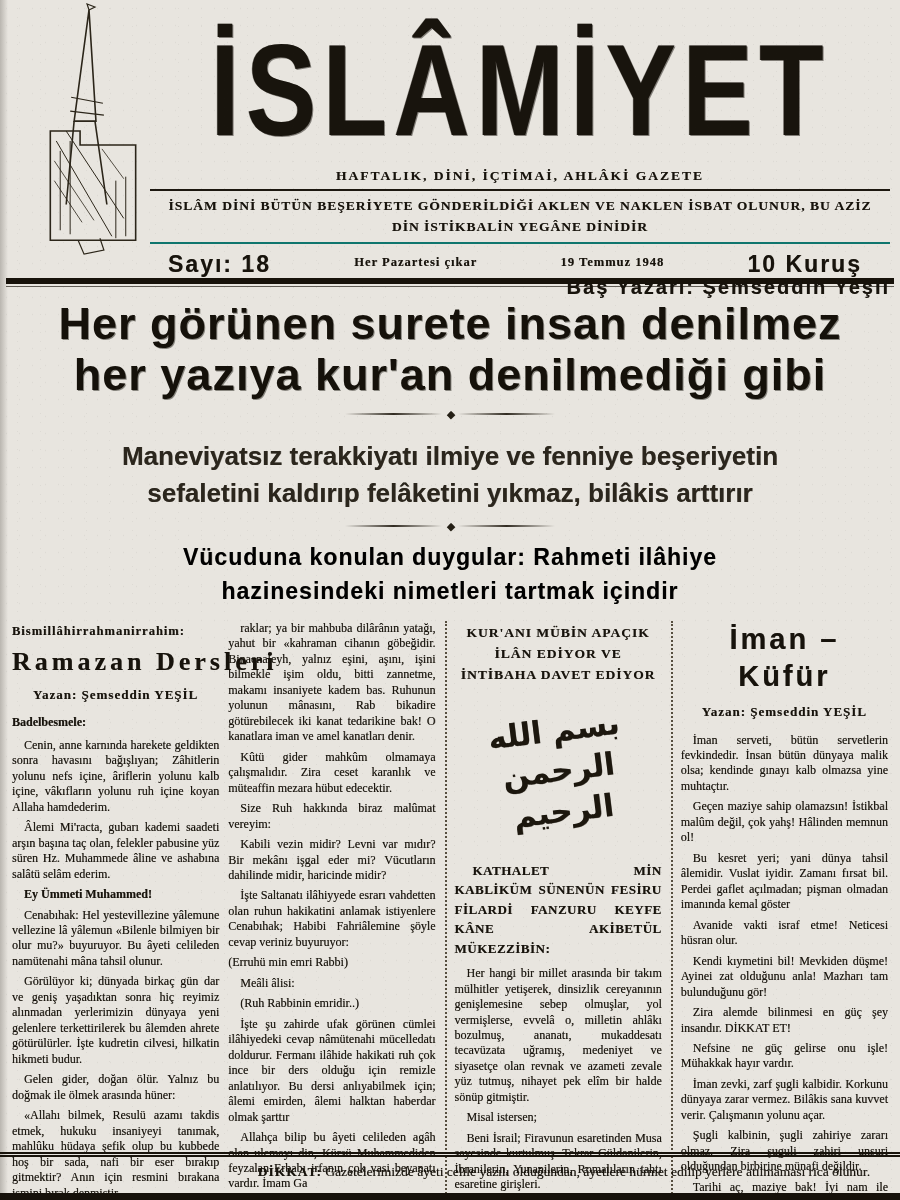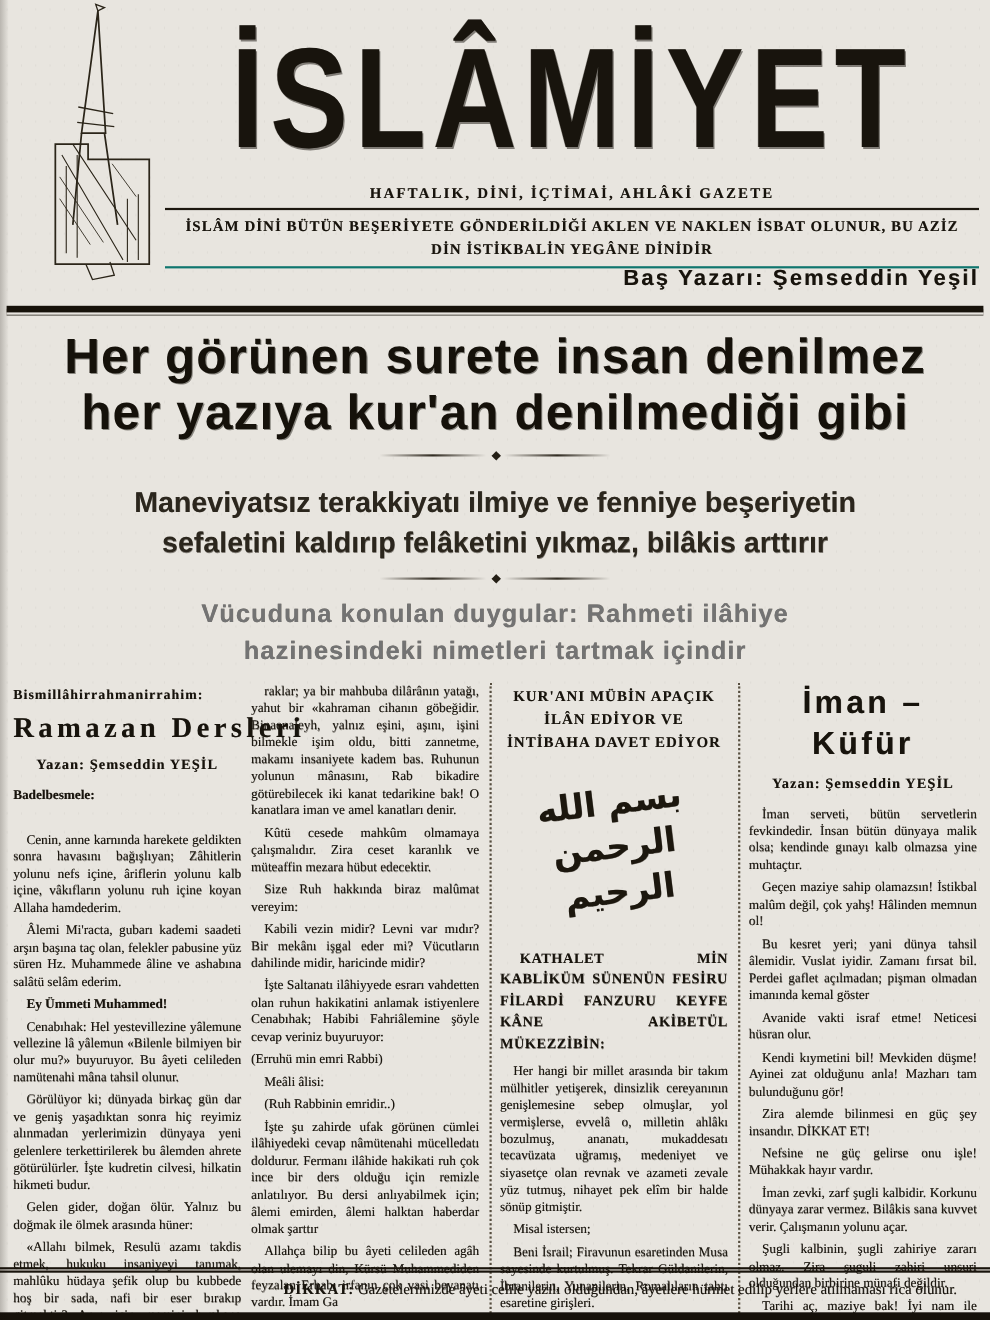--- a/index.html
+++ b/index.html
@@ -36,38 +36,38 @@
     letter-spacing:2px;margin-top:-2px;}
   .thick-bar{height:6px;background:#17120a;margin:6px 6px 0 6px;box-shadow:0 2px 0 #e8e5df,0 3px 0 rgba(23,18,10,.65);}
 
   
   .headlines{text-align:center;padding:14px 26px 2px;}
   .headline-main{font-family:"Liberation Sans", sans-serif;font-weight:bold;font-size:45px;line-height:1.14;
     letter-spacing:1px;color:#15110a;text-shadow:1px 1px 0 rgba(21,17,10,.45);}
   .headline-sub{font-family:"Liberation Sans", sans-serif;font-weight:bold;font-size:26px;line-height:1.45;
     color:#2b261d;max-width:720px;margin:18px auto 0;}
   .headline-third{font-family:"Liberation Sans", sans-serif;font-weight:bold;font-size:23px;line-height:1.5;
-    color:#737373;max-width:700px;margin:2px auto 0;letter-spacing:1px;}
+    color:#000000;max-width:700px;margin:2px auto 0;letter-spacing:1px;}
   .orn{width:210px;margin:8px auto;display:flex;align-items:center;gap:5px;color:#241f15;}
   .orn::before,.orn::after{content:"";flex:1;height:2px;
     background:linear-gradient(to right, rgba(30,24,14,0), rgba(30,24,14,.9), rgba(30,24,14,0));}
   .orn-glyph{font-size:11px;line-height:1;letter-spacing:-2px;}
 
   
   .cols{display:flex;gap:9px;padding:10px 12px 0;height:612px;overflow:hidden;}
   .col{flex:1 1 0;min-width:0;font-size:12px;line-height:1.29;text-align:justify;}
   .col-sep{border-left:2px dotted #564e3f;padding-left:8px;}
   .para{margin:0 0 5px;text-indent:12px;}
   .para.center{text-align:left;text-indent:0;}
   .para.bold{font-weight:bold;}
   .basmala{font-weight:bold;font-size:12.5px;letter-spacing:1px;margin:2px 0 6px;}
   .art-title{font-weight:bold;font-size:26px;letter-spacing:4px;margin:0 0 8px;white-space:nowrap;
     font-family:"Liberation Serif", serif;}
   .byline{font-weight:bold;font-size:13px;text-align:center;letter-spacing:1px;margin:0 0 12px;}
-  .lead{font-weight:bold;margin:0 0 25px;}
+  .lead{font-weight:bold;margin:0 0 7px;}
   .box-title{font-weight:bold;font-size:13.5px;text-align:center;letter-spacing:1px;line-height:1.55;margin:2px 0 4px;}
   .calligraphy{font-family:"DejaVu Sans", sans-serif;font-weight:bold;font-size:31px;text-align:center;
     transform:rotate(-7deg);margin:24px 4px 30px;line-height:1.3;color:#1c170e;direction:rtl;}
   .translit{font-weight:bold;font-size:13px;line-height:1.5;letter-spacing:0.5px;margin:0 0 8px;text-indent:18px;}
   .iman-title{font-family:"Liberation Sans", sans-serif;font-weight:bold;font-size:29px;text-align:center;
     letter-spacing:3px;margin:0 0 8px;}
 
   
   .footer{position:absolute;left:0;right:0;bottom:14px;border-top:5px double #18130b;padding:7px 30px 6px;
     text-align:right;font-size:13.5px;z-index:3;background:transparent;}
@@ -92,20 +92,26 @@
         <path d="M34 150 l0 80 m10 -90 l0 94 m46 -54 l0 58 m10 -62 l0 60" stroke-width="1"></path>
         <path d="M28 160 l40 60 m-40 -40 l28 42 m20 -74 l22 30" stroke-width="0.8"></path>
         <path d="M52 240 l6 14 20 -4 -4 -12" stroke-width="1.2"></path>
       </g>
     </svg>
   </div>
   <div class="mast-center">
     <div class="paper-title">İSLÂMİYET</div>
     <div class="paper-subtitle">HAFTALIK, DİNİ, İÇTİMAİ, AHLÂKİ GAZETE</div>
     <div class="motto-block">İSLÂM DİNİ BÜTÜN BEŞERİYETE GÖNDERİLDİĞİ AKLEN VE NAKLEN İSBAT OLUNUR, BU AZİZ DİN İSTİKBALİN YEGÂNE DİNİDİR</div>
+    <div class="info-row">
+      <span class="issue-no">Sayı: 18</span>
+      <span class="schedule">Her Pazartesi çıkar</span>
+      <span class="issue-date">19 Temmuz 1948</span>
+      <span class="price">10 Kuruş</span>
+    </div>
     <div class="editor-line">Baş Yazarı: Şemseddin Yeşil</div>
   </div>
 </header>
 <div class="thick-bar"></div>
 
 <section class="headlines">
   <div class="headline-main">
     <div>Her görünen surete insan denilmez</div>
     <div>her yazıya kur'an denilmediği gibi</div>
   </div>
@@ -134,21 +140,21 @@
         <p class="para">Görülüyor ki; dünyada birkaç gün dar ve geniş yaşadıktan sonra hiç reyimiz alınmadan yerlerimizin dünyaya yeni gelenlere terkettirilerek bu âlemden ahrete götürülürler. İşte kudretin cilvesi, hilkatin hikmeti budur.</p>
         <p class="para">Gelen gider, doğan ölür. Yalnız bu doğmak ile ölmek arasında hüner:</p>
         <p class="para">«Allahı bilmek, Resulü azamı takdis etmek, hukuku insaniyeyi tanımak, mahlûku hüdaya şefik olup bu kubbede hoş bir sada, nafi bir eser bırakıp gitmektir? Anın için resmini bırakana ismini bırak denmiştir.</p>
         <p class="para">Onun için Urafa der ki:</p>
       </div>
   </article>
 
   <article class="col">
     <div>
         <p class="para">raklar; ya bir mahbuba dilârânın yatağı, yahut bir «kahraman cihanın göbeğidir. Binaenaleyh, yalnız eşini, aşını, işini bilmekle işim oldu, bitti zannetme, makamı insaniyete kadem bas. Ruhunun yolunun mânasını, Rab bikadire götürebilecek iki kanat tedarikine bak! O kanatlara iman ve amel kanatları denir.</p>
-        <p class="para">Kûtü cesede mahkûm olmamaya çalışmalıdır. Zira ceset karanlık ve müteaffin mezara hübut edecektir.</p>
+        <p class="para">Kûtü gider mahkûm olmamaya çalışmalıdır. Zira ceset karanlık ve müteaffin mezara hübut edecektir.</p>
         <p class="para">Size Ruh hakkında biraz malûmat vereyim:</p>
         <p class="para">Kabili vezin midir? Levni var mıdır? Bir mekânı işgal eder mi? Vücutların dahilinde midir, haricinde midir?</p>
         <p class="para">İşte Saltanatı ilâhiyyede esrarı vahdetten olan ruhun hakikatini anlamak istiyenlere Cenabıhak; Habibi Fahriâlemine şöyle cevap veriniz buyuruyor:</p>
         <p class="para center">(Erruhü min emri Rabbi)</p>
         <p class="para">Meâli âlisi:</p>
         <p class="para">(Ruh Rabbinin emridir..)</p>
         <p class="para">İşte şu zahirde ufak görünen cümlei ilâhiyedeki cevap nâmütenahi mücelledatı doldurur. Fermanı ilâhide hakikati ruh çok ince bir ders olduğu için remizle anlatılıyor. Bu dersi anlıyabilmek için; âlemi emirden, âlemi halktan haberdar olmak şarttır</p>
         <p class="para">Allahça bilip bu âyeti celileden agâh olan ulemayı din, Kürsü Muhammediden feyzalan Erbabı irfanın çok vasi beyanatı vardır. İmam Ga</p>
       </div>
 

